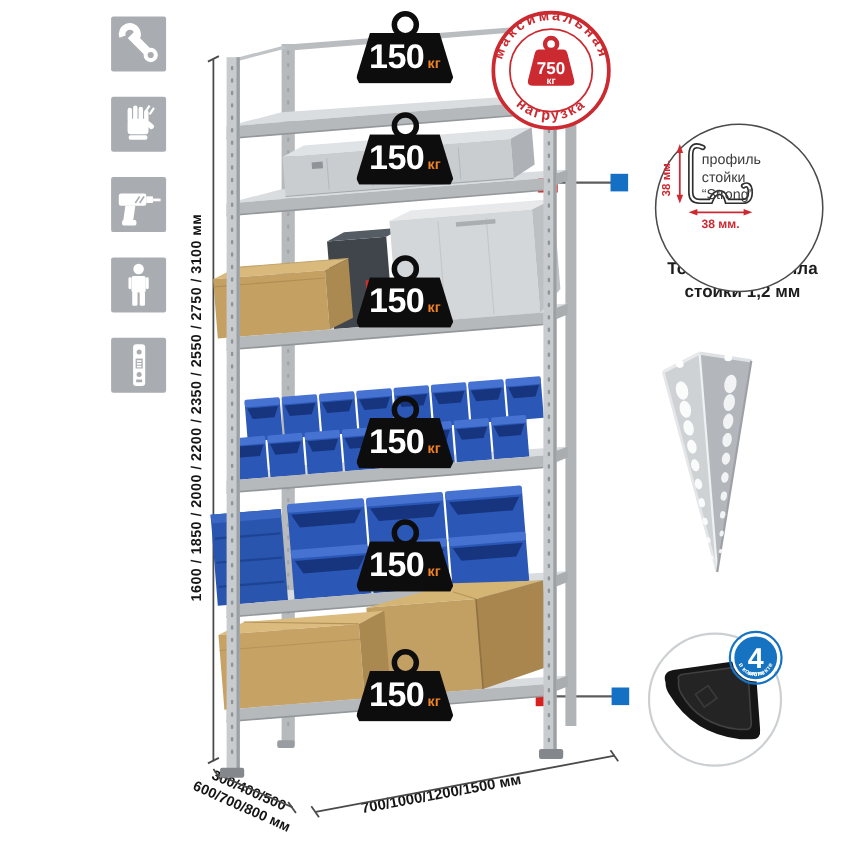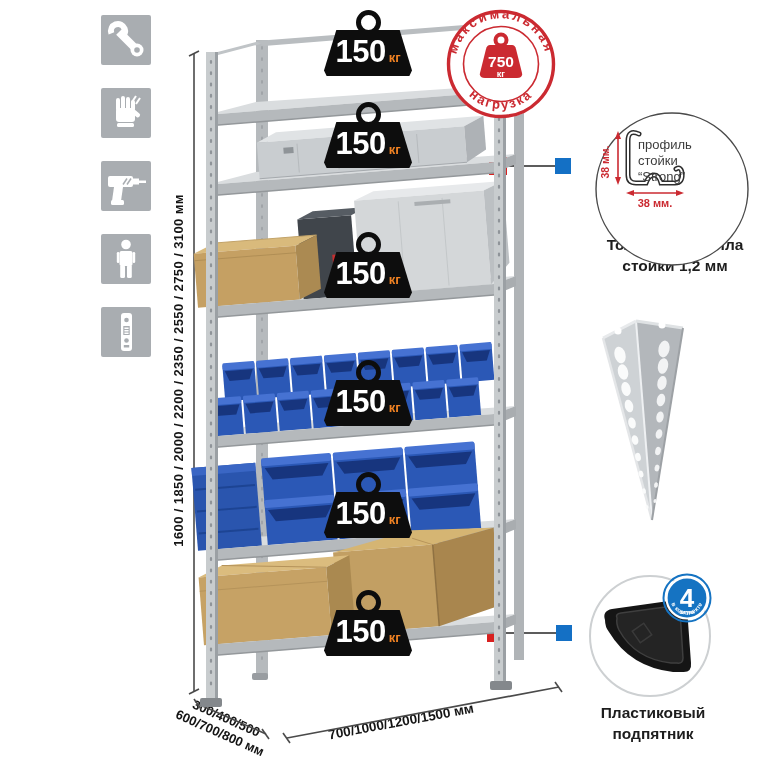--- a/index.html
+++ b/index.html
@@ -384,24 +384,20 @@
         </defs>
       <circle cx="104" cy="28" r="23.5" fill="none" stroke="#1573c2" stroke-width="2"></circle>
       <circle cx="104" cy="28" r="20.5" fill="#1573c2" stroke="#fff" stroke-width="2.2"></circle>
       <text x="104" y="37" text-anchor="middle" font-size="26" font-weight="bold" fill="#fff">4</text>
       <text x="104" y="43.5" text-anchor="middle" font-size="5" font-weight="bold" fill="#fff">штуки</text>
       <text font-size="6" font-weight="bold" fill="#fff" letter-spacing=".4">
         <textPath href="#footArc" startOffset="50%" text-anchor="middle">в комплекте</textPath>
       </text>
     </g>
   </svg>
-  <div class="cap" style="left:583px;top:702px;width:140px">
-    <div>Пластиковый</div>
-    <div>подпятник</div>
-  </div>
 
   <div class="dim" style="left:-62px;top:363px;width:480px;text-align:center;font-size:13px;letter-spacing:.4px;transform:rotate(-90deg);">1600 / 1850 / 2000 / 2200 / 2350 / 2550 / 2750 / 3100 мм</div>
   <div class="dim" style="left:157px;top:710px;width:132px;text-align:center;font-size:13px;line-height:16px;transform:rotate(24deg);">
     <div>300/400/500</div>
     <div>600/700/800 мм</div>
   </div>
   <div class="dim" style="left:286px;top:714px;width:230px;text-align:center;font-size:13.5px;transform:rotate(-10.5deg);">700/1000/1200/1500 мм</div>
 
 </div>
 

